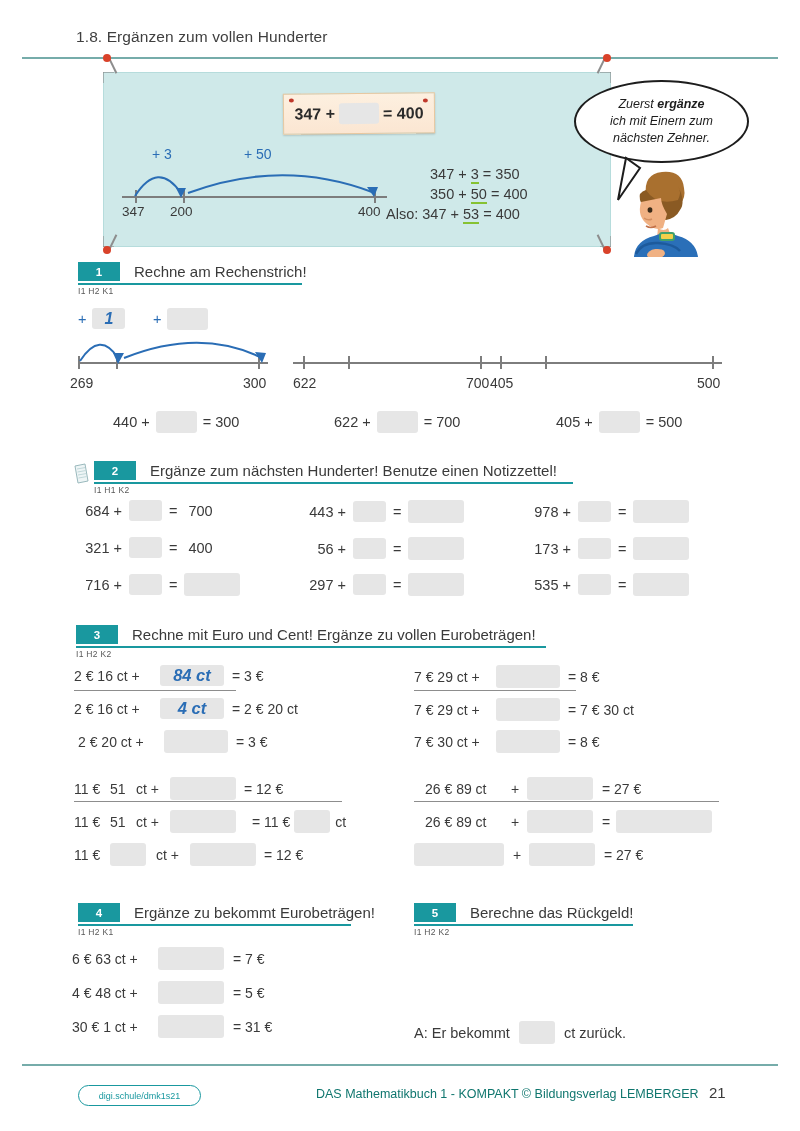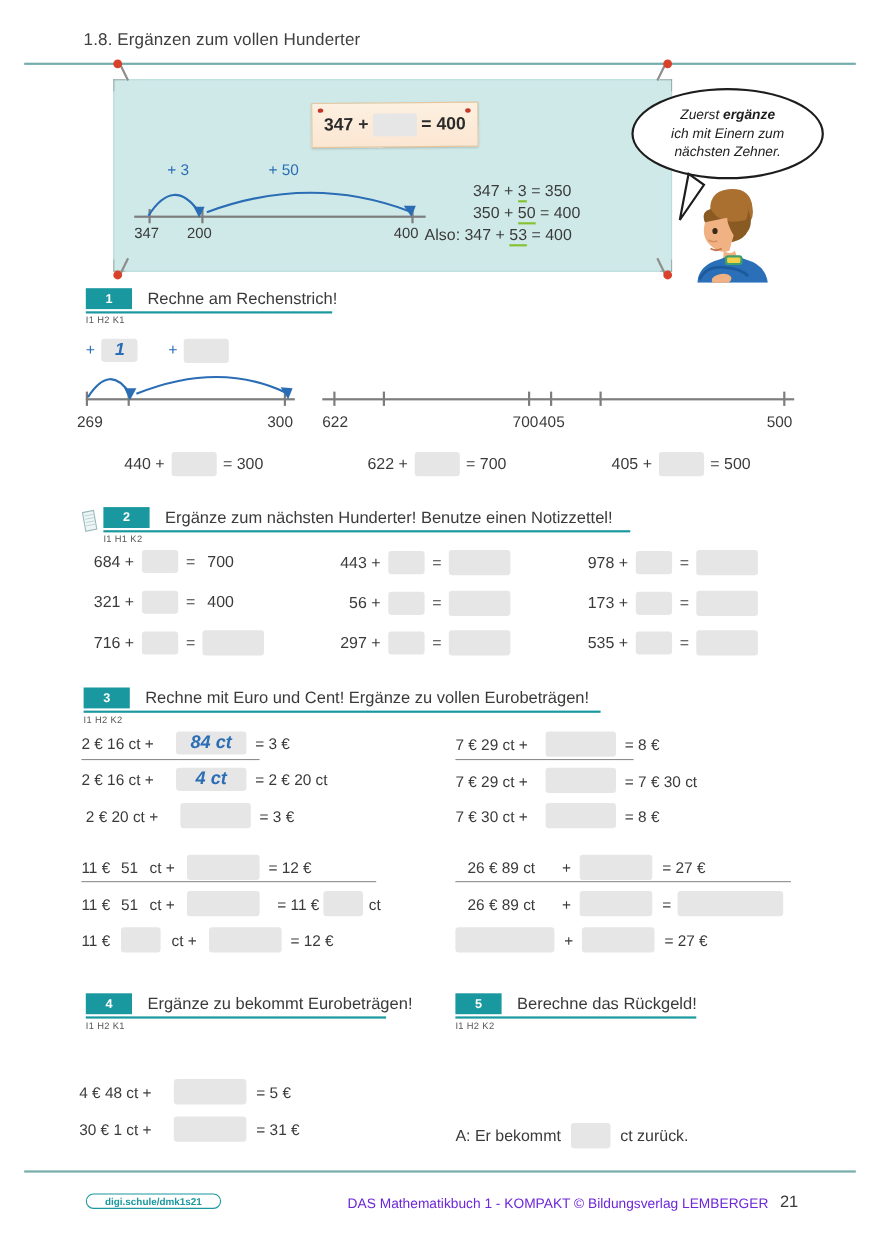--- a/index.html
+++ b/index.html
@@ -136,28 +136,28 @@
   .e3hand {
     color:#2a6db5; font-style:italic; font-weight:bold; font-size:16.5px;
     background:#e6e6e6; border-radius:3px; padding:1px 11px;
   }
 
   
   .e5text { position:absolute; font-size:14.5px; line-height:1.62; color:#3a3a3a; }
 
   
   .footer-pill {
-    position:absolute; left:78px; top:1085px; width:123px; height:14px;
+    position:absolute; left:78px; top:1085px; width:123px; height:21px;
     border:1.4px solid #19989f; border-radius:11px;
     display:flex; align-items:center; justify-content:center;
-    font-size:9px; color:#19989f;font-weight:bold;
+    font-size:9px; color:#19989f;
   }
   .footer-text {
     position:absolute; left:316px; top:1087px;
-    font-size:12.5px; color:#6d28d9; white-space:nowrap;
+    font-size:12.5px; color:#0f766e; white-space:nowrap;
   }
   .footer-page {
     position:absolute; left:709px; top:1084px;
     font-size:15px; color:#3a3a3a;
   }
 </style>
 </head>
 <body>
 
 <div class="page">
@@ -480,20 +480,25 @@
 
   <div class="ex" style="left:78px; top:903px;">
     <div class="ex-head">
       <span class="ex-num">4</span>
       <span class="ex-title">Ergänze zu bekommt Eurobeträgen!</span>
     </div>
     <div class="ex-underline" style="width:273px;"></div>
     <div class="ex-code">I1 H2 K1</div>
   </div>
 
+  <div class="e3row" style="left:72px; top:947px;">
+    <span style="width:86px;">6 € 63 ct +</span>
+    <span class="gapbox" style="width:66px;height:23px;"></span>
+    <span style="margin-left:9px;">=   7 €</span>
+  </div>
   <div class="e3row" style="left:72px; top:981px;">
     <span style="width:86px;">4 € 48 ct +</span>
     <span class="gapbox" style="width:66px;height:23px;"></span>
     <span style="margin-left:9px;">=   5 €</span>
   </div>
   <div class="e3row" style="left:72px; top:1015px;">
     <span style="width:86px;">30 € 1 ct +</span>
     <span class="gapbox" style="width:66px;height:23px;"></span>
     <span style="margin-left:9px;">= 31 €</span>
   </div>

